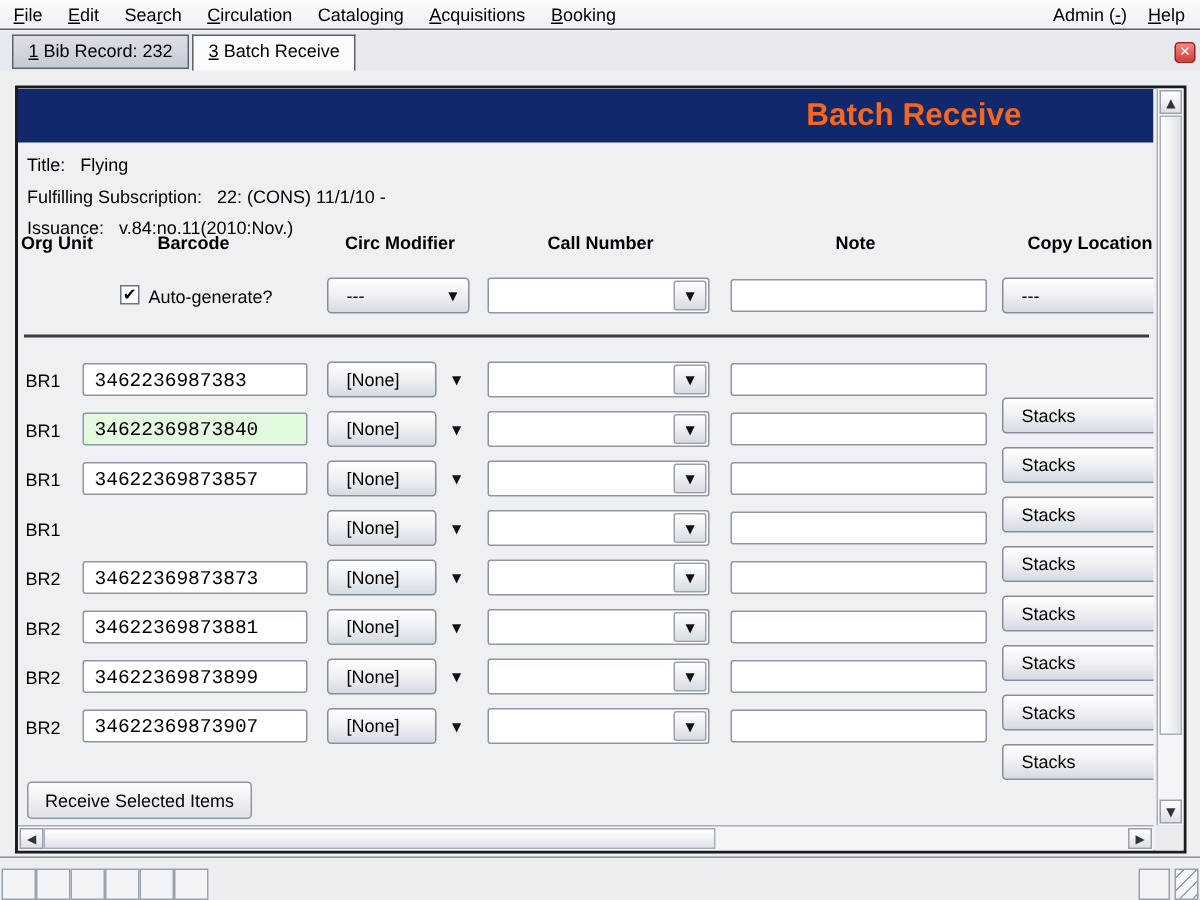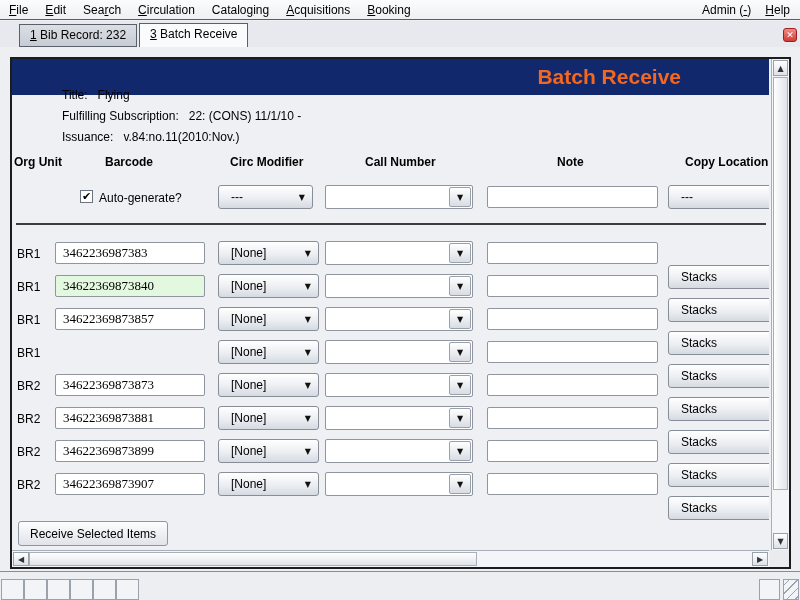--- a/index.html
+++ b/index.html
@@ -22,21 +22,21 @@
   }
   #menubar .left { display:flex; gap:17px; padding-left:9px; }
   #menubar .right { margin-left:auto; display:flex; gap:14px; padding-right:10px; }
   .menu-item { cursor:default; white-space:nowrap; }
 
   
   #tabbar {
     position:absolute; left:0; top:21px; width:800px; height:26px;
     background:#e7e9ee;
   }
-  #tabbar .tabs { display:flex; gap:2px; padding-left:19px; padding-top:2px;align-items:center; }
+  #tabbar .tabs { display:flex; gap:2px; padding-left:8px; padding-top:2px; }
   .tab {
     height:23px; line-height:21px; padding:0 10px;
     background:linear-gradient(#dcdfe5,#c6cbd4);
     border:1px solid #596069;
     white-space:nowrap;
   }
   .tab.flag-active {
     background:#fafbfd; height:24px; border-bottom:none;
   }
   #tab-close {
@@ -56,40 +56,40 @@
   #content {
     position:absolute; left:0; top:0; width:757px; height:491px;
     overflow:hidden; background:#eef0f4;
   }
   #banner {
     position:absolute; left:0; top:0; width:757px; height:36px;
     background:#12286d;
     color:#f4671f; font-size:21px; font-weight:bold;
     text-align:right; padding-right:88px; line-height:36px;
   }
-  #info { position:absolute; left:6px; top:26px;margin-left:44px; }
+  #info { position:absolute; left:6px; top:41px; }
   #info .line { height:21px; line-height:21px; white-space:nowrap; }
   #info .val { margin-left:10px; }
 
   .colhead { position:absolute; top:96px; font-weight:bold; white-space:nowrap; }
 
   
   .menulist {
     position:absolute; height:24px;
     border:1px solid #878e98; border-radius:3px;
     background:linear-gradient(#ffffff,#eceef2 55%,#d5dae2);
     display:flex; align-items:center; justify-content:space-between;
     padding:0 7px 0 12px; font-size:12px;
   }
   .arrow { font-family:"DejaVu Sans", sans-serif; font-size:8px; color:#111; }
   .textinput {
     position:absolute; height:22px;
     border:1px solid #8f96a0; border-radius:2px;
     background:#fff; font-size:13px; padding:0 7px;
-    font-family:Liberation Serif, serif;
+    font-family:Liberation Mono, monospace;
   }
   .textinput.flag-highlight { background:#e3f9df; }
   .combo {
     position:absolute; height:24px;
     border:1px solid #8f96a0; border-radius:2px; background:#fff;
   }
   .combo .cbtn {
     position:absolute; right:1px; top:1px; width:22px; height:20px;
     border:1px solid #9aa1ab; border-radius:2px;
     background:linear-gradient(#ffffff,#d8dde4);
@@ -105,21 +105,21 @@
   #defaults-row { position:absolute; left:0; top:126px; width:757px; height:28px; }
   #separator {
     position:absolute; left:4px; top:164px; width:750px; height:0;
     border-top:2px solid #3d3d3d;
   }
 
   #rows { position:absolute; left:0; top:178px; width:757px; }
   .row { position:relative; height:33px; }
   .row .org { position:absolute; left:5px; top:10px; }
   .row .barcode { left:43px; top:5px; width:150px; }
-  .row .circ { left:206px; top:4px; width:101px;gap:35px; }
+  .row .circ { left:206px; top:4px; width:73px;gap:35px; }
   .row .cnum { left:313px; top:4px; width:148px; }
   .row .note { left:475px; top:5px; width:171px; }
   .row .cloc { left:656px; top:4px; width:120px;margin-top:24px; }
 
   #receive-btn {
     position:absolute; left:6px; top:462px; height:25px; padding:0 11px;
     border:1px solid #8f96a0; border-radius:3px;
     background:linear-gradient(#fdfdfe,#e0e3e9);
     font-size:12px; font-family:"Liberation Sans", sans-serif;
   }

